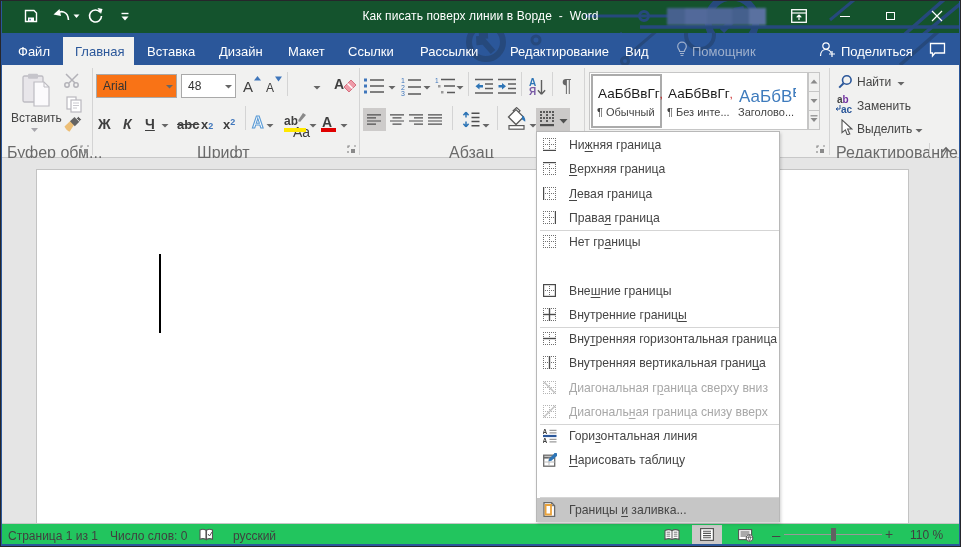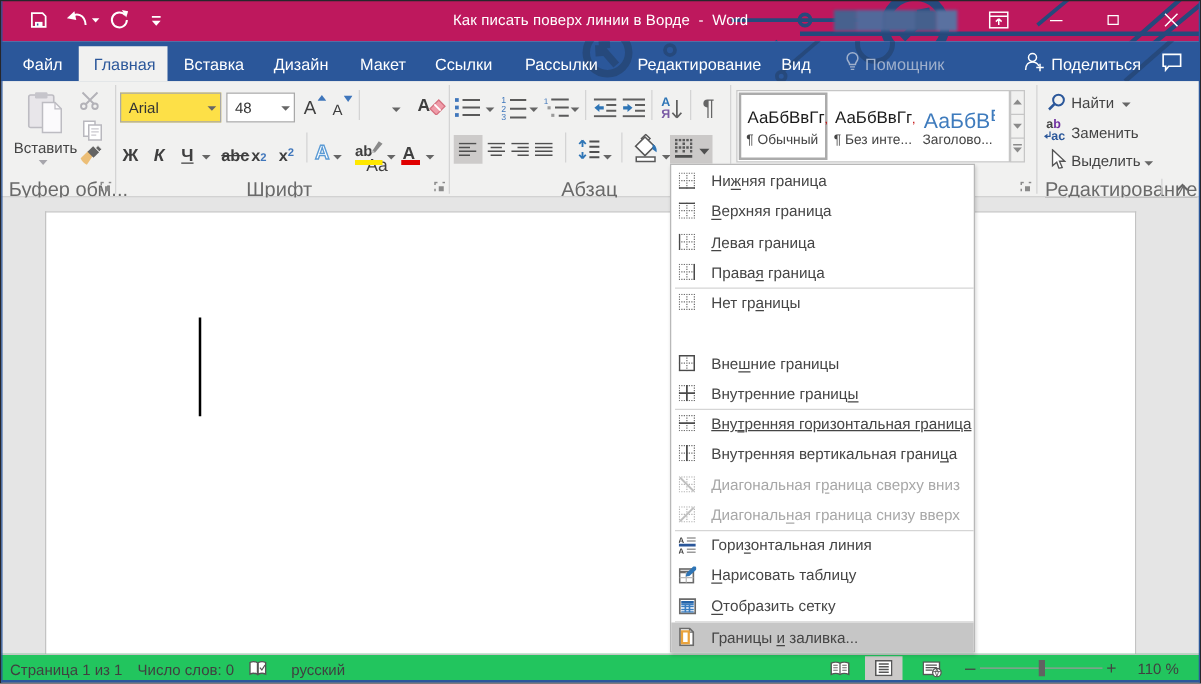--- a/index.html
+++ b/index.html
@@ -1,20 +1,20 @@
 <!DOCTYPE html>
 <html><head>
 <meta charset="utf-8">
 <style>
   * { margin:0; padding:0; box-sizing:border-box; }
   html,body { width:961px; height:547px; overflow:hidden; }
   body { font-family:"Liberation Sans", sans-serif; position:relative; background:#e5e5e5; }
   .abs { position:absolute; }
   
-  #titlebar { position:absolute; left:0; top:0; width:961px; height:33px; background:#be185d; overflow:hidden; }
+  #titlebar { position:absolute; left:0; top:0; width:961px; height:33px; background:#14532d; overflow:hidden; }
   #tabrow { position:absolute; left:0; top:33px; width:961px; height:32px; background:#2b579a; overflow:hidden; }
   #ribbon { position:absolute; left:0; top:65px; width:961px; height:93px; background:#f1f1f0; border-bottom:1px solid #c8c8c8; }
   #docarea { position:absolute; left:0; top:158px; width:961px; height:365px; background:#e5e5e5; }
   #page { position:absolute; left:36px; top:11px; width:873px; height:360px; background:#fff; border:1px solid #c3c3c3; border-bottom:none; }
   #statusbar { position:absolute; left:0; top:523px; width:961px; height:22px; background:#22c55e; border-top:1px solid #c6c6c6; color:#404040; font-size:12px; }
   #winborder { position:absolute; left:0; top:0; width:961px; height:547px; border:1px solid #26262b; pointer-events:none; z-index:99; }
   #winborder2 { position:absolute; left:1px; top:1px; width:959px; height:545px; border:1px solid #2b579a; border-bottom:2px solid #2b579a; border-top:none; pointer-events:none; z-index:99; }
   .ttxt { color:#fff; font-size:12px; }
   .tab { color:#fff; font-size:13px; position:absolute; top:11px; }
   .grouplabel { position:absolute; color:#6a6a6a; font-size:16px; top:79px; }
@@ -146,21 +146,21 @@
       <path d="M7 6.3 L11.5 2 L16.3 6.8 L11.8 11.2 Z" fill="#636363"></path>
       <path d="M13.4 3.4 L15.4 1.4 L18.4 4.4 L16.4 6.4 Z" fill="#636363" stroke="#f1f1f0" stroke-width="0.7"></path>
     </svg>
     <div class="grouplabel" style="left:7px;">Буфер обм...</div>
     <svg class="abs" style="left:80px;top:80px;" width="10" height="10" viewBox="0 0 10 10">
       <path d="M1 3 V1 H3 M7 1 H9 M1 6 V8" stroke="#8a8a8a" stroke-width="1.2" fill="none"></path>
       <path d="M4 4 H8 V8 H4 Z" fill="#8a8a8a"></path>
     </svg>
     <div class="gsep" style="left:92px;"></div>
 
-    <div class="abs" style="left:96px;top:9px;width:81px;height:24px;background:#fde047;border:1px solid #a9a9a9;font-size:12px;color:#333;padding:4px 0 0 6px;">Arial</div>
+    <div class="abs" style="left:96px;top:9px;width:81px;height:24px;background:#f97316;border:1px solid #a9a9a9;font-size:12px;color:#333;padding:4px 0 0 6px;">Arial</div>
     <svg class="abs" style="left:165px;top:19px;" width="9" height="6" viewBox="0 0 9 6">
       <path d="M1 1 l3.5 3.5 l3.5 -3.5 z" fill="#666"></path>
     </svg>
     <div class="abs" style="left:181px;top:9px;width:55px;height:24px;background:#fff;border:1px solid #a9a9a9;font-size:12px;color:#333;padding:4px 0 0 6px;">48</div>
     <svg class="abs" style="left:224px;top:19px;" width="9" height="6" viewBox="0 0 9 6">
       <path d="M1 1 l3.5 3.5 l3.5 -3.5 z" fill="#666"></path>
     </svg>
     <div class="abs" style="left:243px;top:13px;font-size:15px;color:#3f3f3f;">А</div>
     <svg class="abs" style="left:254px;top:11px;" width="7" height="6" viewBox="0 0 7 6">
       <path d="M3.5 0 L7 4.5 H0 Z" fill="#3f76bb"></path>
@@ -616,21 +616,21 @@
           <rect x="12" y="2" width="1" height="1" fill="#6f6f6f"></rect>
           <rect x="12" y="4" width="1" height="1" fill="#6f6f6f"></rect>
           <rect x="12" y="6" width="1" height="1" fill="#6f6f6f"></rect>
           <rect x="12" y="8" width="1" height="1" fill="#6f6f6f"></rect>
           <rect x="12" y="10" width="1" height="1" fill="#6f6f6f"></rect>
           <rect x="12" y="12" width="1" height="1" fill="#6f6f6f"></rect>
           <path d="M0 6.5 H13" stroke="#4a4a4a" stroke-width="1.4" fill="none"></path>
           <path d="M6.5 0 V13" stroke="#4a4a4a" stroke-width="1.4" fill="none"></path>
         </svg></span>Внутренние границ<u>ы</u></div>
     <div class="msep" style="top:194.5px;"></div>
-    <div class="mi" style="top:195px;text-decoration:underline;"><span class="mic"><svg width="13" height="13" viewBox="0 0 13 13">
+    <div class="mi" style="top:195px;"><span class="mic"><svg width="13" height="13" viewBox="0 0 13 13">
           <rect x="0" y="0" width="1" height="1" fill="#6f6f6f"></rect>
           <rect x="0" y="2" width="1" height="1" fill="#6f6f6f"></rect>
           <rect x="0" y="4" width="1" height="1" fill="#6f6f6f"></rect>
           <rect x="0" y="6" width="1" height="1" fill="#6f6f6f"></rect>
           <rect x="0" y="8" width="1" height="1" fill="#6f6f6f"></rect>
           <rect x="0" y="10" width="1" height="1" fill="#6f6f6f"></rect>
           <rect x="0" y="12" width="1" height="1" fill="#6f6f6f"></rect>
           <rect x="2" y="0" width="1" height="1" fill="#6f6f6f"></rect>
           <rect x="2" y="12" width="1" height="1" fill="#6f6f6f"></rect>
           <rect x="4" y="0" width="1" height="1" fill="#6f6f6f"></rect>
@@ -767,26 +767,20 @@
           <text x="-0.5" y="14" font-size="6.5" font-weight="bold" fill="#404040" font-family="Liberation Sans">A</text>
           <path d="M6.5 10.3 H13.5 M6.5 12.8 H13.5" stroke="#9a9a9a" stroke-width="1.2"></path>
         </svg></span>Гори<u>з</u>онтальная линия</div>
     <div class="mi" style="top:316.4px;"><span class="mic"><svg width="14" height="14" viewBox="0 0 14 14">
           <rect x="0.7" y="2.2" width="11" height="11" fill="#fff" stroke="#6a6a6a" stroke-width="1.3"></rect>
           <path d="M0.7 4.6 H11.7" stroke="#6a6a6a" stroke-width="2"></path>
           <path d="M6 4.6 V13 M0.7 9 H11.7" stroke="#b9b9b9" stroke-width="1"></path>
           <path d="M5.2 9.8 L10.3 4.2 L12.8 6.4 L7.6 12 L4.6 12.6 Z" fill="#2e75b6" transform="translate(1.2 -4.2) rotate(4 8 8)"></path>
           <circle cx="12.6" cy="1.6" r="1.7" fill="#2e75b6"></circle>
         </svg></span><u>Н</u>арисовать таблицу</div>
-    <div class="mi" style="top:340.8px;"><span class="mic"><svg width="14" height="14" viewBox="0 0 14 14">
-          <rect x="0.8" y="1.3" width="12.4" height="11.4" fill="#fff" stroke="#6a6a6a" stroke-width="1.4"></rect>
-          <rect x="2" y="2.8" width="10" height="2.2" fill="#2463a8"></rect>
-          <path d="M2 7.2 H12 M2 9.6 H12 M5.3 5 V11.8 M8.6 5 V11.8" stroke="#3a7ec2" stroke-width="1.3"></path>
-          <path d="M2 5.6 H12 M2 11.4 H12" stroke="#3a7ec2" stroke-width="1"></path>
-        </svg></span><u>О</u>тобразить сетку</div>
     <div class="msep" style="top:364.5px;"></div>
     <div class="mi" style="top:366px;"><span class="mic"><svg width="13" height="15" viewBox="0 0 13 15" style="margin-top:-1px;">
           <path d="M1 0.7 H8.6 L11.6 3.7 V14.3 H1 Z" fill="#fff" stroke="#6a6a6a" stroke-width="1.3"></path>
           <path d="M8.6 0.7 V3.7 H11.6" fill="none" stroke="#6a6a6a" stroke-width="1"></path>
           <path d="M2.6 3 H8 V12.5 H2.6 Z" fill="none" stroke="#eaa33c" stroke-width="1.8"></path>
         </svg></span>Границы <u>и</u> заливка...</div>
   </div>
   <div id="winborder"></div>
   <div id="winborder2"></div>
 

